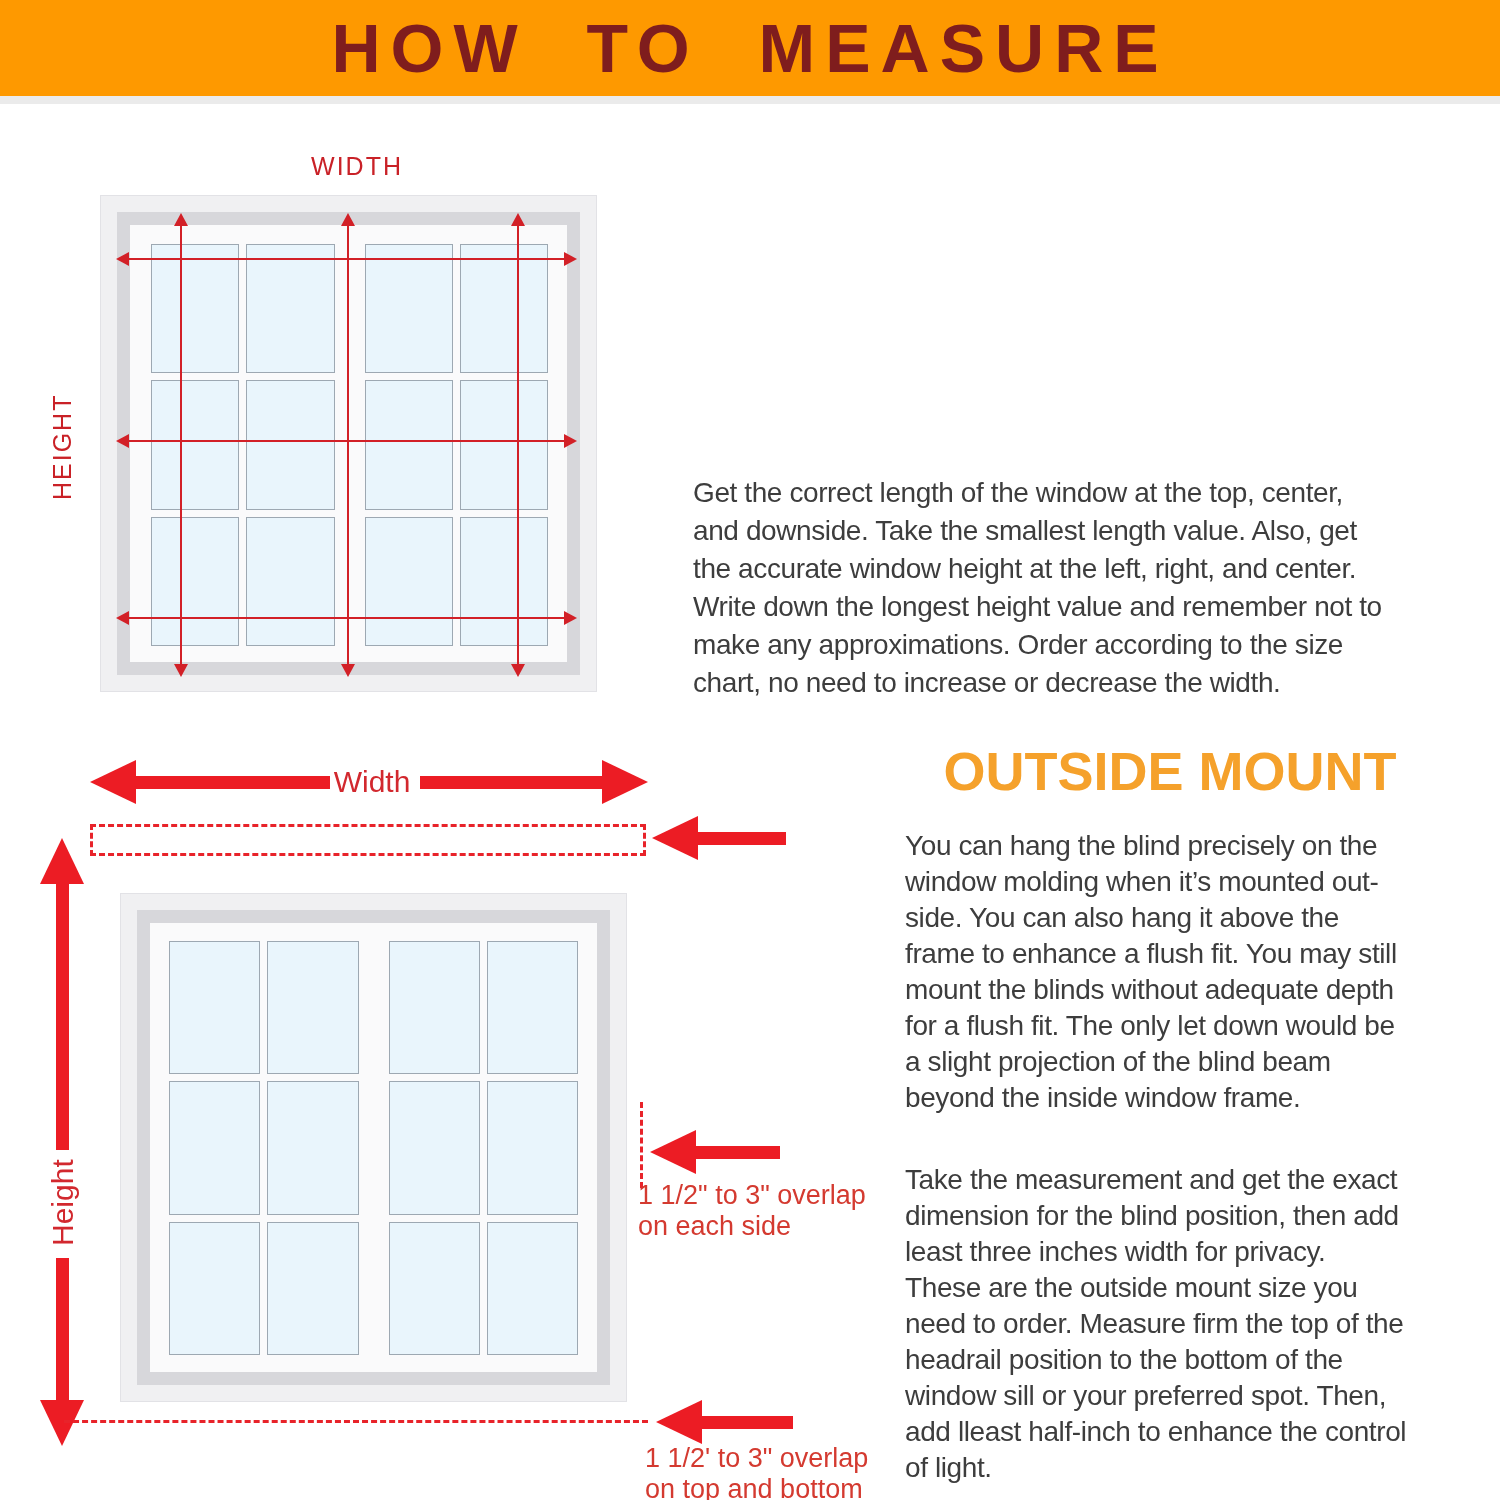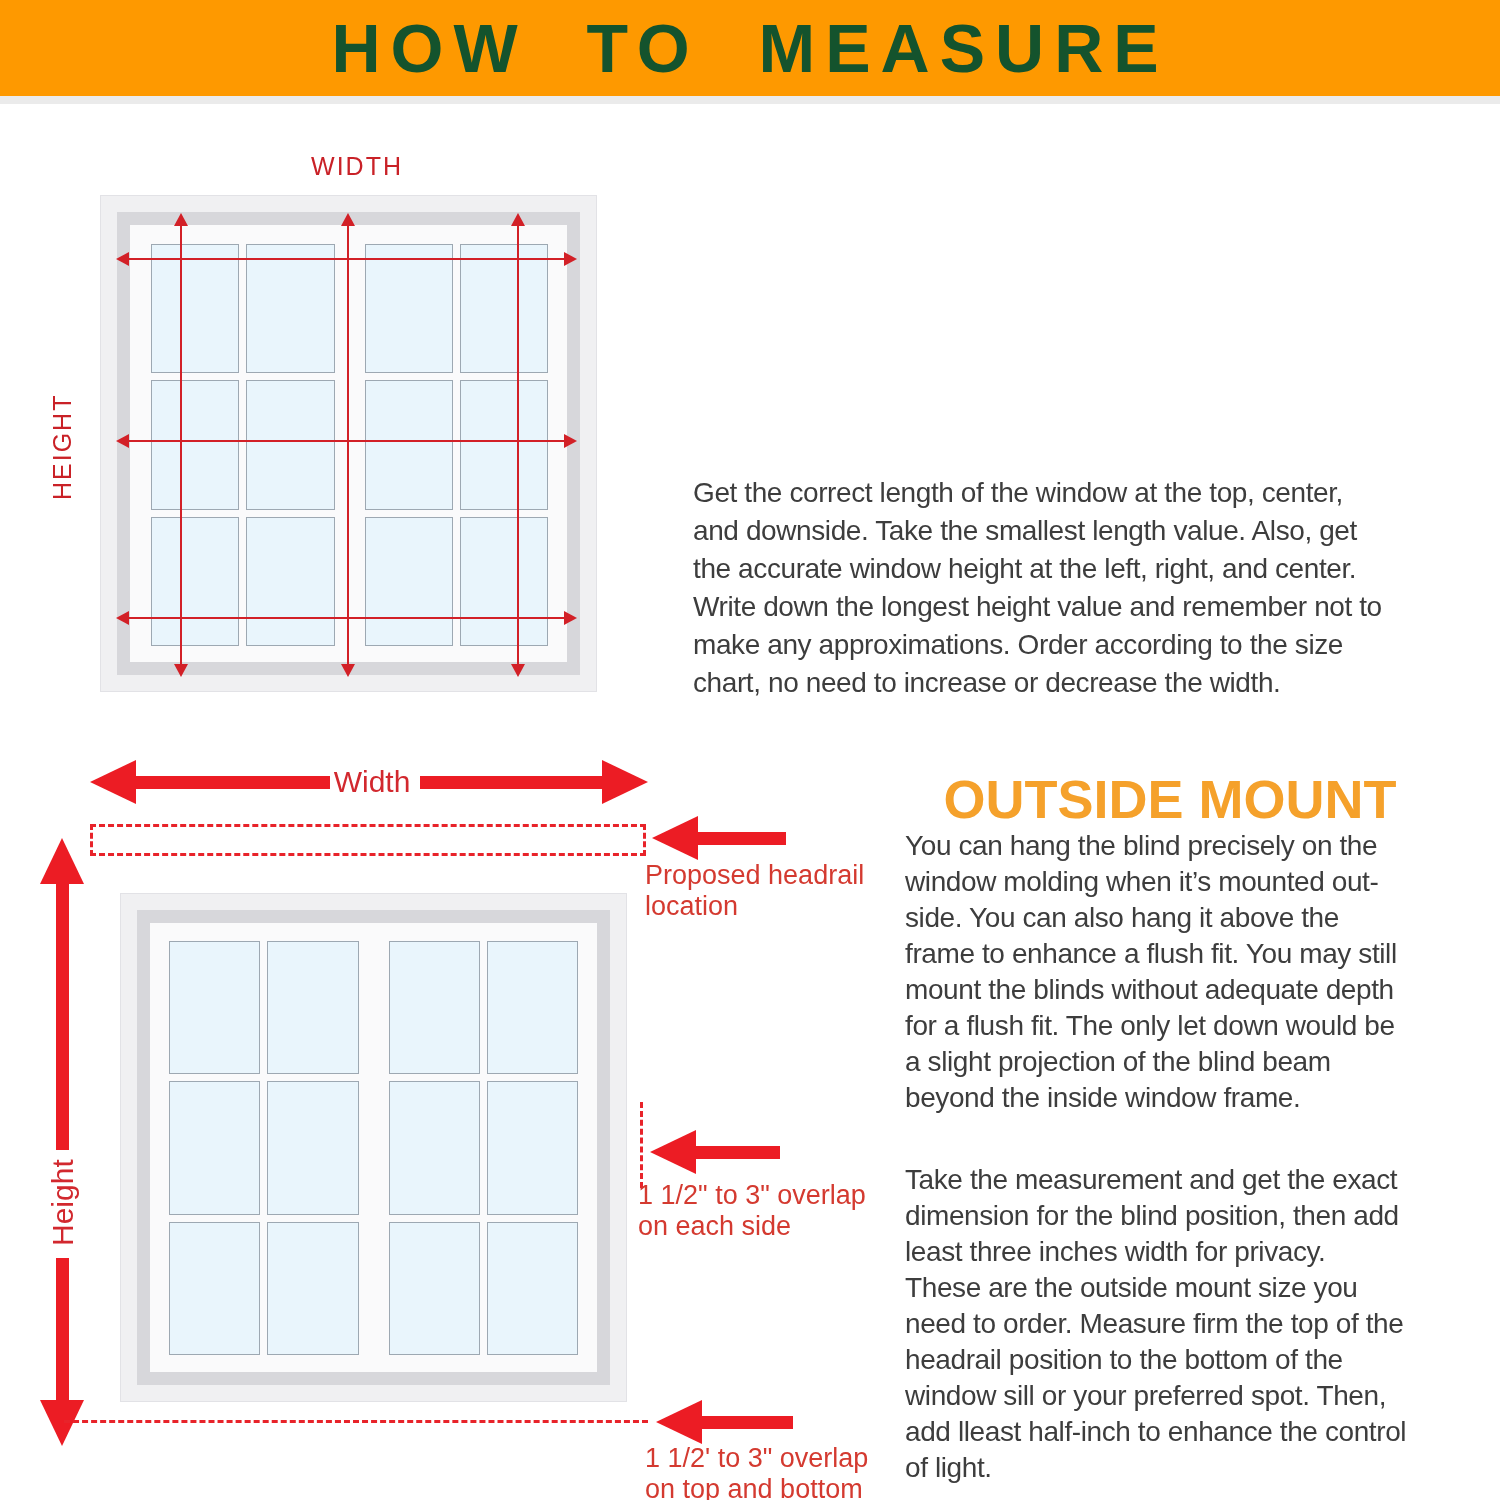--- a/index.html
+++ b/index.html
@@ -9,21 +9,21 @@
   }
   .abs { position:absolute; }
   .pre { white-space:pre-line; }
 
   
   #banner {
     left:0; top:0; width:1500px; height:96px; background:#fe9900;
     display:flex; align-items:center; justify-content:center;
   }
   #banner-title {
-    color:#14532d; font-size:68px; font-weight:bold;
+    color:#7f1d1d; font-size:68px; font-weight:bold;
     letter-spacing:10px; word-spacing:30px; line-height:96px;
   }
   #banner-strip { left:0; top:96px; width:1500px; height:8px; background:#ebebeb; }
 
   
   .window { position:absolute; background:#f0f0f2; border:1px solid #e2e2e6; }
   .win-band { position:absolute; inset:16px; background:#d7d7db; }
   .win-inner { position:absolute; inset:29px; background:#fafafb; }
   .glazing { position:absolute; display:flex; gap:30px; }
   .panel { flex:1; display:grid; grid-template-columns:1fr 1fr; grid-template-rows:1fr 1fr 1fr; gap:7px; }
@@ -142,22 +142,20 @@
   <div class="thick-right" style="left:420px; top:760px; width:228px;">
       <span class="head"></span>
       <span class="shaft"></span>
     </div>
 
   <div class="dash-rect" style="left:90px; top:824px; width:550px; height:26px;"></div>
   <div class="thick-left" style="left:652px; top:816px; width:134px;">
       <span class="head"></span>
       <span class="shaft"></span>
     </div>
-  <div class="abs annot pre" style="left:645px; top:860px;">Proposed headrail
-location</div>
 
   <div class="head-up" style="left:40px; top:838px;"></div>
   <div class="vshaft" style="left:56px; top:880px; height:270px;"></div>
   <div class="abs meas-label rot" style="left:46px; top:1152px; height:102px; text-align:center;">Height</div>
   <div class="vshaft" style="left:56px; top:1258px; height:144px;"></div>
   <div class="head-down" style="left:40px; top:1400px;"></div>
 
   <div class="window" style="left:120px; top:893px; width:505px; height:507px;">
     <div class="win-band"></div>
     <div class="win-inner"></div>
@@ -197,21 +195,21 @@
   <div class="abs annot pre" style="left:645px; top:1443px;">1 1/2' to 3" overlap
 on top and bottom</div>
 
   <div class="abs body-para lh-inside pre" style="left:693px; top:474px;">Get the correct length of the window at the top, center,
 and downside. Take the smallest length value. Also, get
 the accurate window height at the left, right, and center.
 Write down the longest height value and remember not to
 make any approximations. Order according to the size
 chart, no need to increase or decrease the width.</div>
 
-  <div class="abs mount-heading" style="left:860px; top:740px; width:620px;margin-top:28px;">OUTSIDE MOUNT</div>
+  <div class="abs mount-heading" style="left:860px; top:740px; width:620px;">OUTSIDE MOUNT</div>
   <div class="abs body-para lh-outside pre" style="left:905px; top:828px;">You can hang the blind precisely on the
 window molding when it’s mounted out-
 side. You can also hang it above the
 frame to enhance a flush fit. You may still
 mount the blinds without adequate depth
 for a flush fit. The only let down would be
 a slight projection of the blind beam
 beyond the inside window frame.</div>
   <div class="abs body-para lh-outside pre" style="left:905px; top:1162px;">Take the measurement and get the exact
 dimension for the blind position, then add

